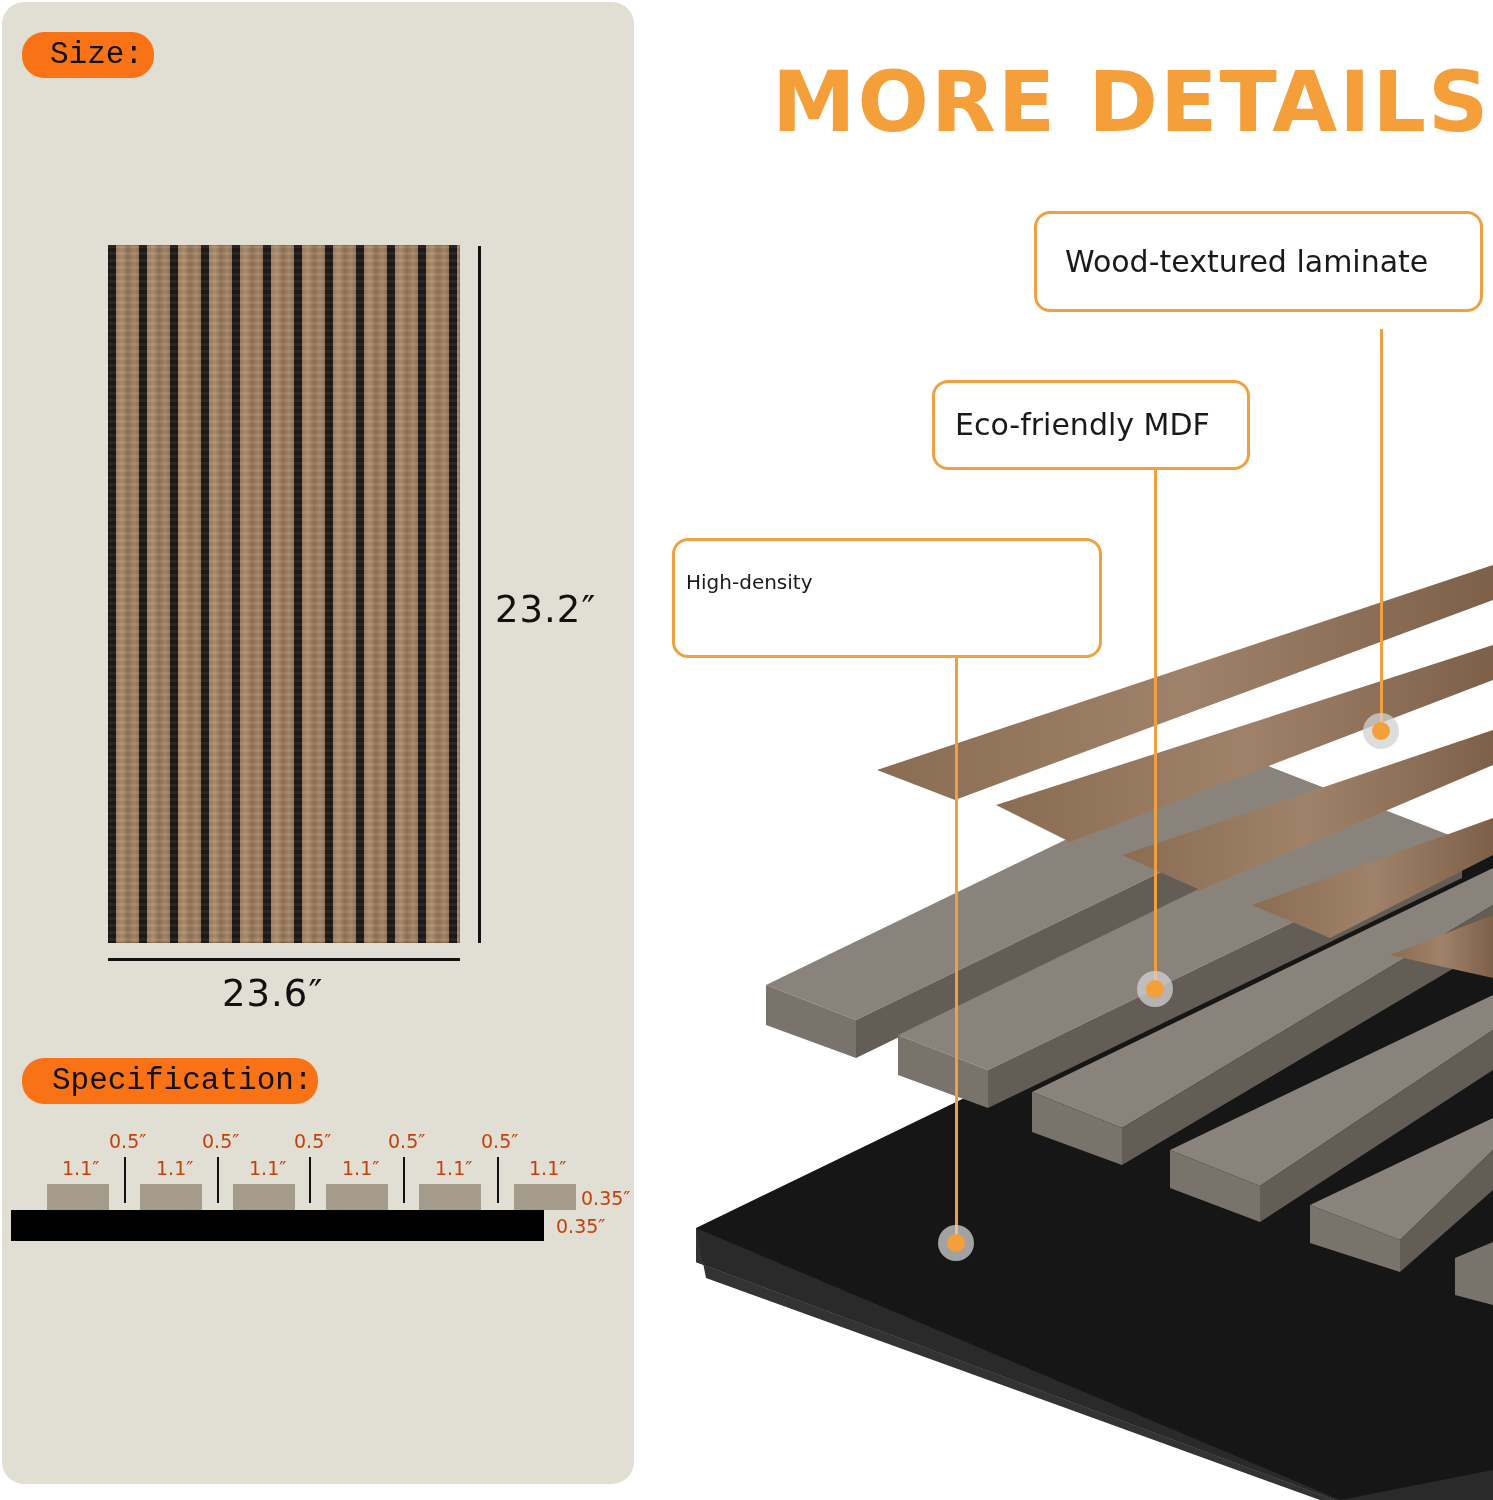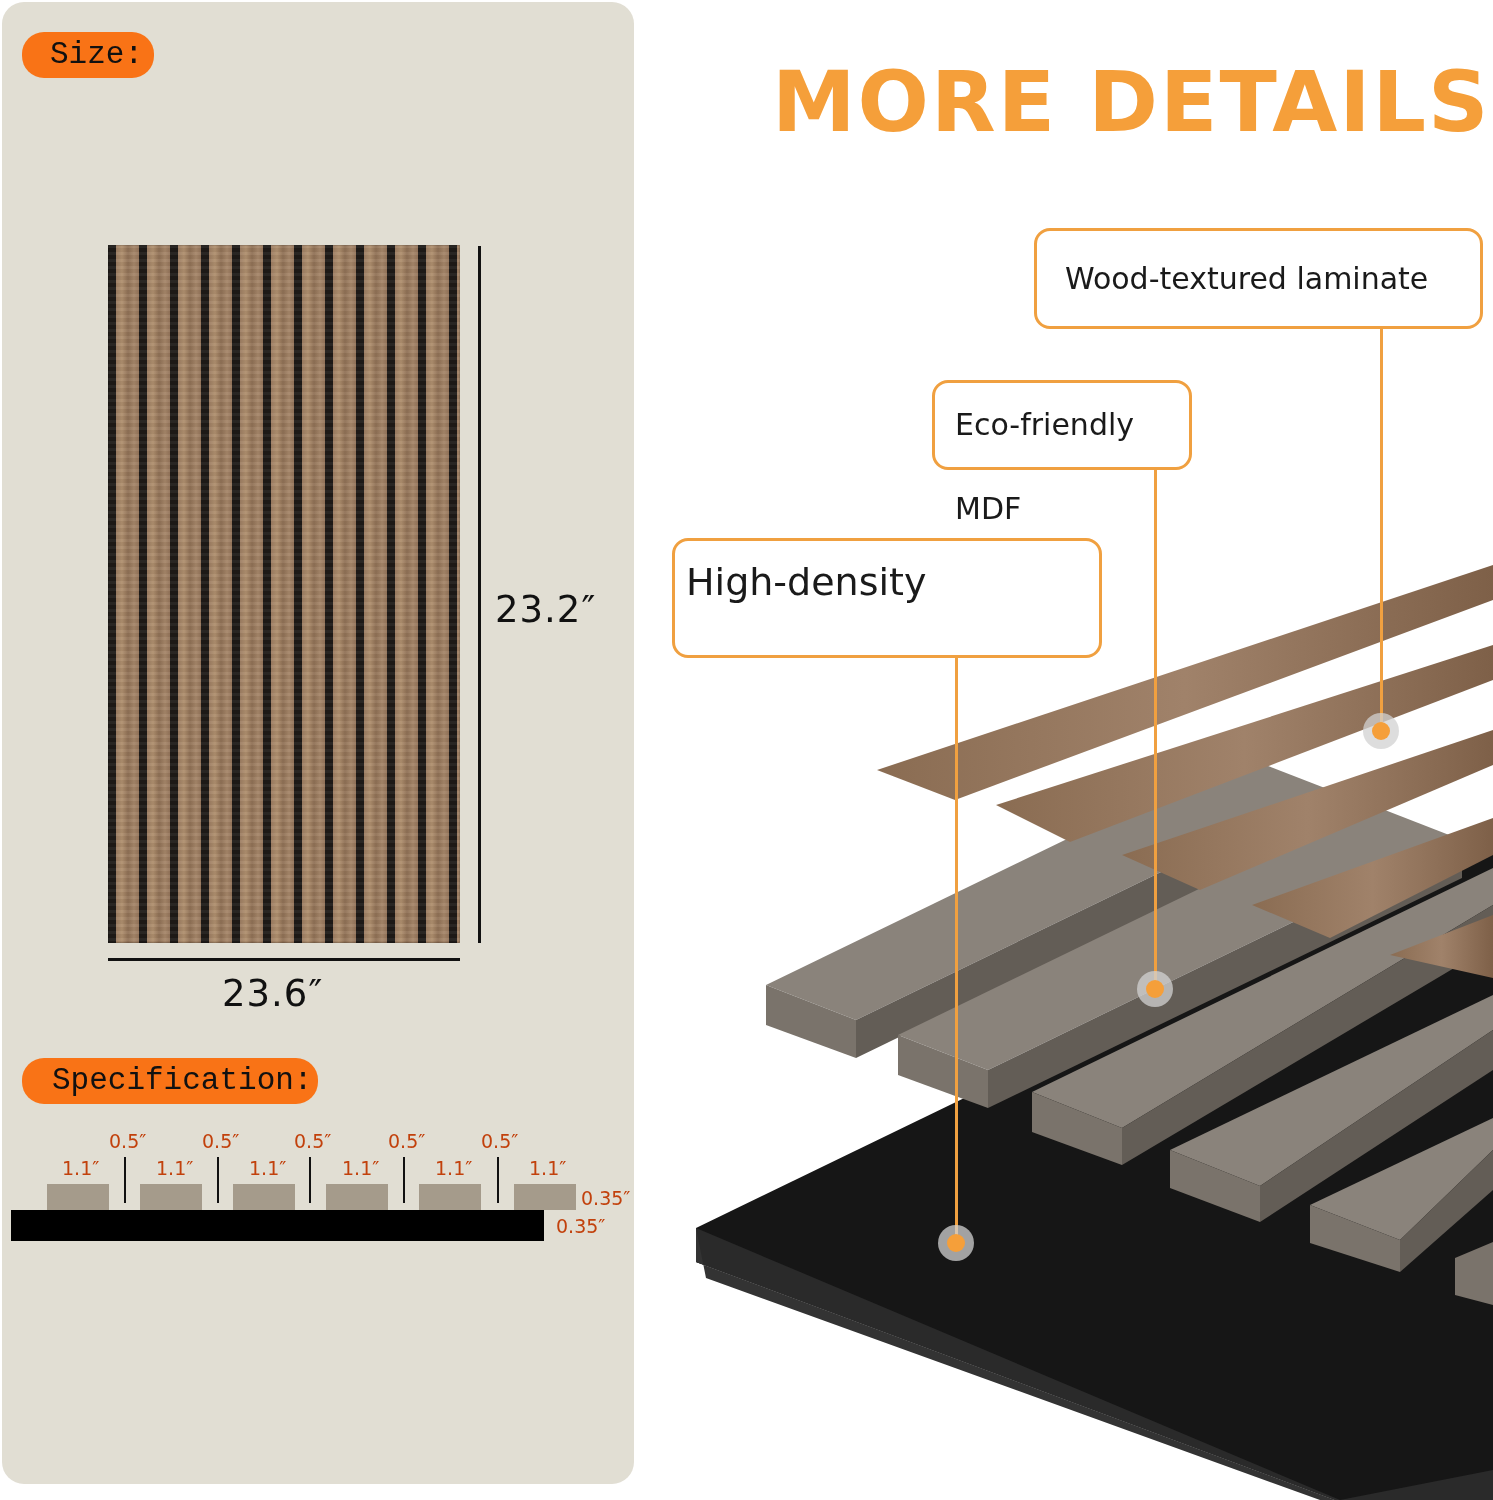--- a/index.html
+++ b/index.html
@@ -45,23 +45,23 @@
   .heading {
     position:absolute; left:772px; top:52px;
     font-family:"DejaVu Sans", sans-serif; font-weight:bold;
     font-size:84px; color:#f59f3a; letter-spacing:2px; line-height:100px;
   }
 
   .callout {
     position:absolute; background:#fff; border:3px solid #f0a040; border-radius:16px;
     color:#1a1a1a; font-family:"DejaVu Sans", sans-serif; box-sizing:border-box;
   }
-  .callout-laminate { left:1034px; top:228px; width:449px; height:101px; font-size:30px; line-height:95px; padding-left:28px; }
-  .callout-mdf { left:932px; top:380px; width:260px; height:90px; font-size:30px; line-height:84px; padding-left:20px; }
-  .callout-fiber { left:672px; top:538px; width:430px; height:120px; font-size:38px; line-height:39px; padding:22px 0 0 11px; }
+  .callout-laminate { left:1034px; top:211px; width:449px; height:101px; font-size:30px; line-height:95px; padding-left:28px; }
+  .callout-mdf { left:932px; top:380px; width:318px; height:90px; font-size:30px; line-height:84px; padding-left:20px; }
+  .callout-fiber { left:672px; top:538px; width:430px; height:120px; font-size:20px; line-height:39px; padding:22px 0 0 11px; }
   .leader { position:absolute; width:3px; background:#f0a040; }
   .dot {
     position:absolute; width:36px; height:36px; border-radius:50%;
     background:rgba(210,210,210,0.75);
   }
   .dot::after {
     content:""; position:absolute; left:9px; top:9px; width:18px; height:18px; border-radius:50%; background:#f59f3a;
   }
 </style>
 </head>

